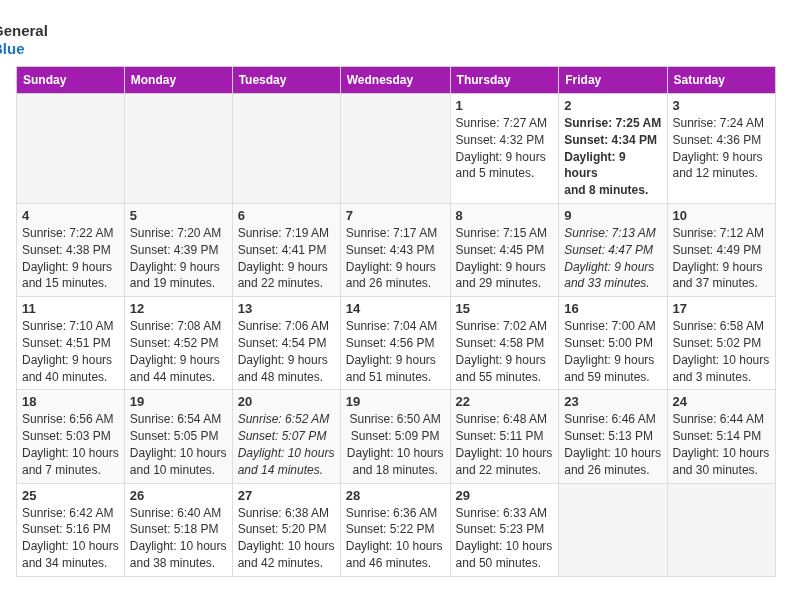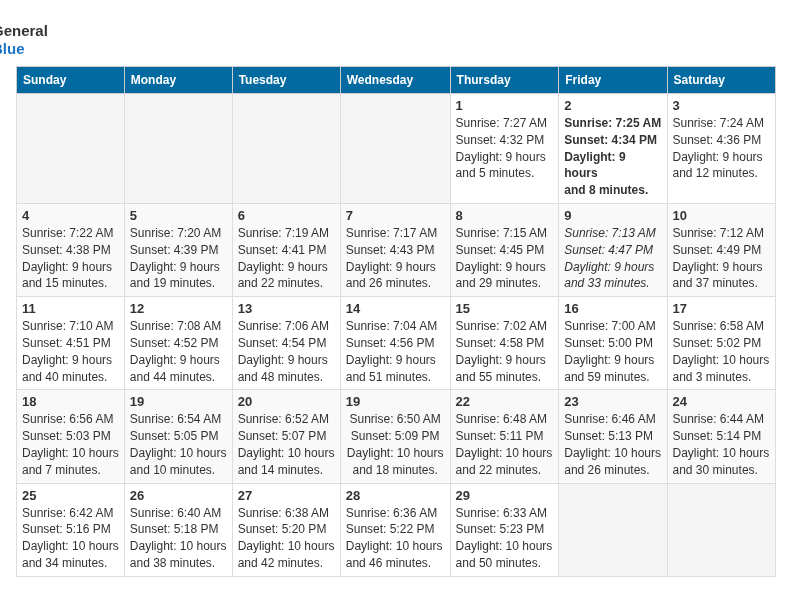--- a/index.html
+++ b/index.html
@@ -35,21 +35,21 @@
       font-size: 16px;
       color: #555;
       margin-top: 2px;
     }
     table {
       width: 100%;
       border-collapse: collapse;
       font-size: 11px;
     }
     th {
-      background-color: #0369a1;
+      background-color: #a21caf;
       color: #fff;
       text-align: left;
       padding: 6px 6px;
       font-size: 12px;
       font-weight: bold;
       border: 1px solid #ccc;
     }
     td {
       vertical-align: top;
       border: 1px solid #ddd;
@@ -246,21 +246,21 @@
         </td>
         <td>
           <span class="day-number">19</span>
           <div class="day-info" style="white-space: pre-line;">Sunrise: 6:54 AM
 Sunset: 5:05 PM
 Daylight: 10 hours
 and 10 minutes.</div>
         </td>
         <td>
           <span class="day-number">20</span>
-          <div class="day-info" style="white-space: pre-line;">Sunrise: 6:52 AM
+          <div class="day-info" style="white-space: pre-line; font-style: italic;">Sunrise: 6:52 AM
 Sunset: 5:07 PM
 Daylight: 10 hours
 and 14 minutes.</div>
         </td>
         <td>
           <span class="day-number">19</span>
           <div class="day-info" style="white-space: pre-line; text-align: center;">Sunrise: 6:50 AM
 Sunset: 5:09 PM
 Daylight: 10 hours
 and 18 minutes.</div>

